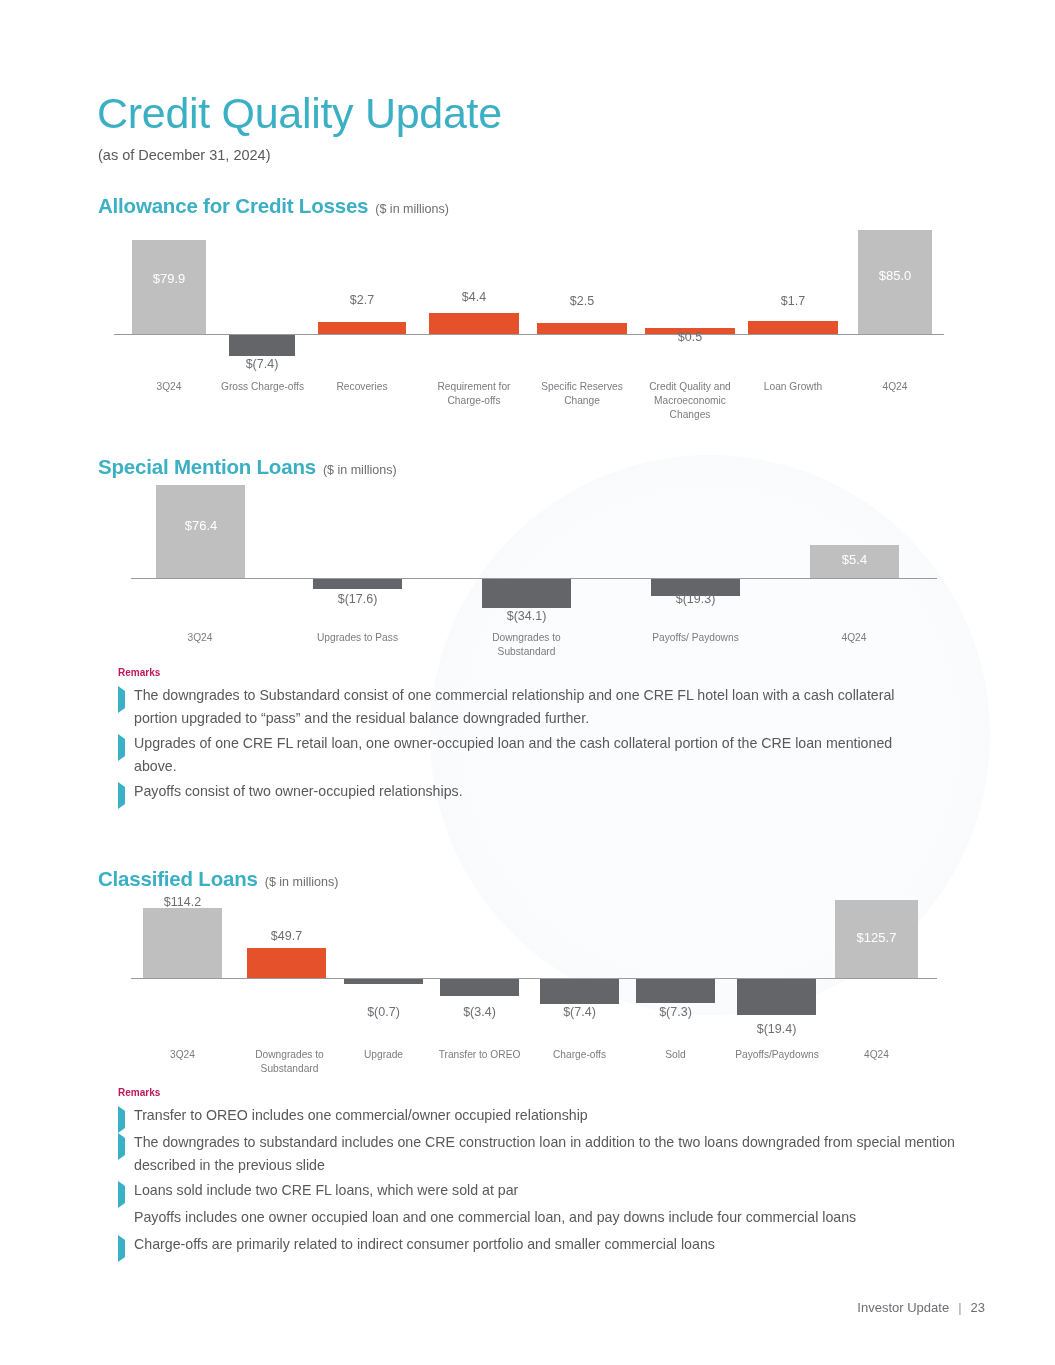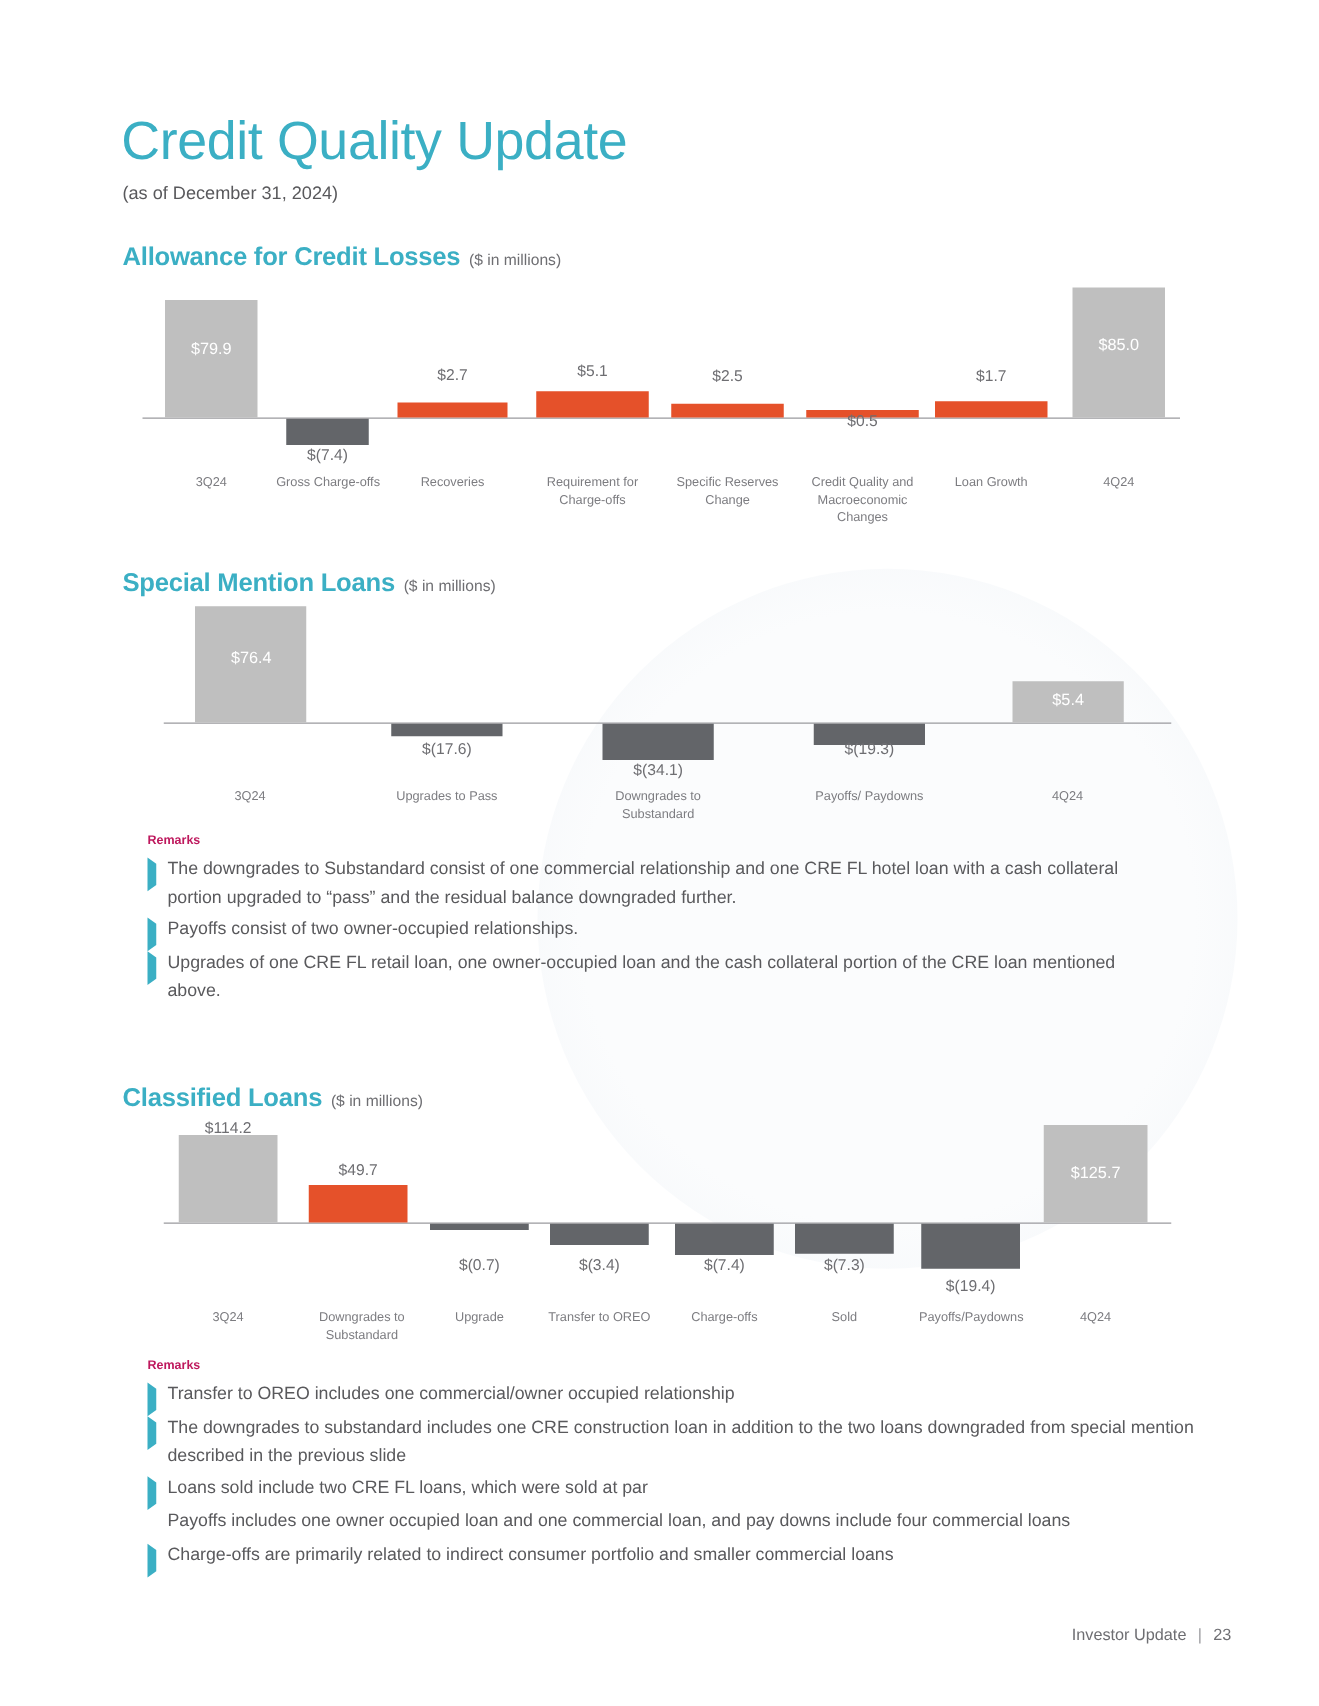--- a/index.html
+++ b/index.html
@@ -107,21 +107,21 @@
     <div class="bar orange" style="left:318px;top:322px;width:88px;height:12px;"></div>
     <div class="bar orange" style="left:429px;top:313px;width:90px;height:21px;"></div>
     <div class="bar orange" style="left:537px;top:323px;width:90px;height:11px;"></div>
     <div class="bar orange" style="left:645px;top:328px;width:90px;height:6px;"></div>
     <div class="bar orange" style="left:748px;top:321px;width:90px;height:13px;"></div>
     <div class="bar grey" style="left:858px;top:230px;width:74px;height:104px;"></div>
 
     <div class="vlabel inside" style="left:132px;top:271px;width:74px;">$79.9</div>
     <div class="vlabel" style="left:222px;top:357px;width:80px;">$(7.4)</div>
     <div class="vlabel" style="left:318px;top:293px;width:88px;">$2.7</div>
-    <div class="vlabel" style="left:429px;top:290px;width:90px;">$5.1</div>
+    <div class="vlabel" style="left:429px;top:290px;width:90px;">$4.4</div>
     <div class="vlabel" style="left:537px;top:294px;width:90px;">$2.5</div>
     <div class="vlabel" style="left:645px;top:294px;width:90px;margin-top:36px;">$0.5</div>
     <div class="vlabel" style="left:748px;top:294px;width:90px;">$1.7</div>
     <div class="vlabel inside" style="left:858px;top:268px;width:74px;">$85.0</div>
 
     <div class="xlabel" style="left:129px;top:380px;width:80px;">3Q24</div>
     <div class="xlabel" style="left:214px;top:380px;width:97px;">Gross Charge-offs</div>
     <div class="xlabel" style="left:318px;top:380px;width:88px;">Recoveries</div>
     <div class="xlabel" style="left:424px;top:380px;width:100px;">Requirement for Charge-offs</div>
     <div class="xlabel" style="left:532px;top:380px;width:100px;">Specific Reserves Change</div>
@@ -157,25 +157,25 @@
   </div>
 
   <div class="remarks" style="left:118px;top:667px;width:820px;">
     <div class="remarks-title">Remarks</div>
     <div class="rem-item">
       <span class="rem-bullet"><span class="tri"></span></span>
       <span class="rem-text">The downgrades to Substandard consist of one commercial relationship and one CRE FL hotel loan with a cash collateral portion upgraded to “pass” and the residual balance downgraded further.</span>
     </div>
     <div class="rem-item">
       <span class="rem-bullet"><span class="tri"></span></span>
+      <span class="rem-text">Upgrades of one CRE FL retail loan, one owner-occupied loan and the cash collateral portion of the CRE loan mentioned above.</span>
+    </div>
+    <div class="rem-item">
+      <span class="rem-bullet"><span class="tri"></span></span>
       <span class="rem-text">Payoffs consist of two owner-occupied relationships.</span>
-    </div>
-    <div class="rem-item">
-      <span class="rem-bullet"><span class="tri"></span></span>
-      <span class="rem-text">Upgrades of one CRE FL retail loan, one owner-occupied loan and the cash collateral portion of the CRE loan mentioned above.</span>
     </div>
   </div>
 
   <div class="sec-head" style="left:98px;top:867px;">
     <span class="h">Classified Loans</span><span class="u">($ in millions)</span>
   </div>
 
   <div class="chart" id="chart3" style="left:0;top:0;width:1055px;height:1080px;">
     <div class="axis" style="left:131px;top:978px;width:806px;"></div>
 

